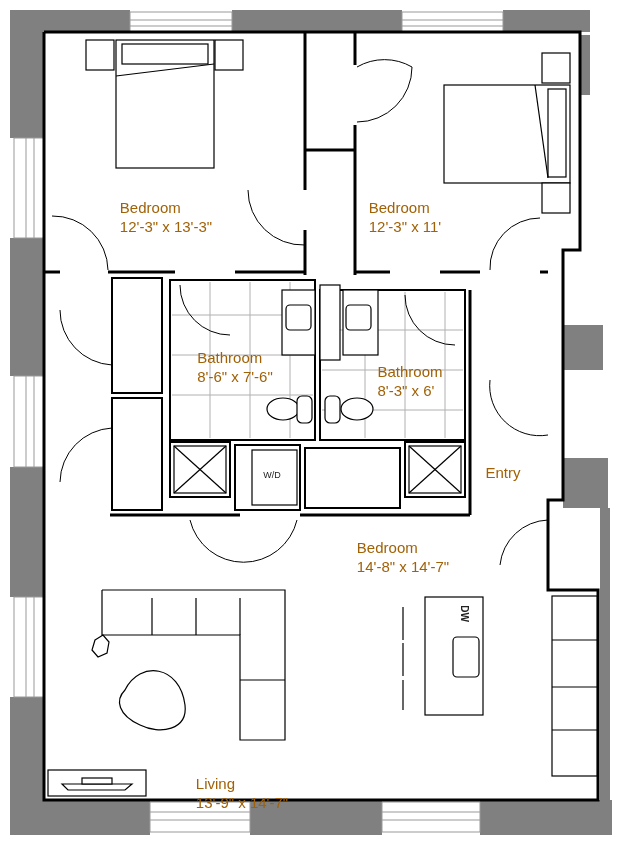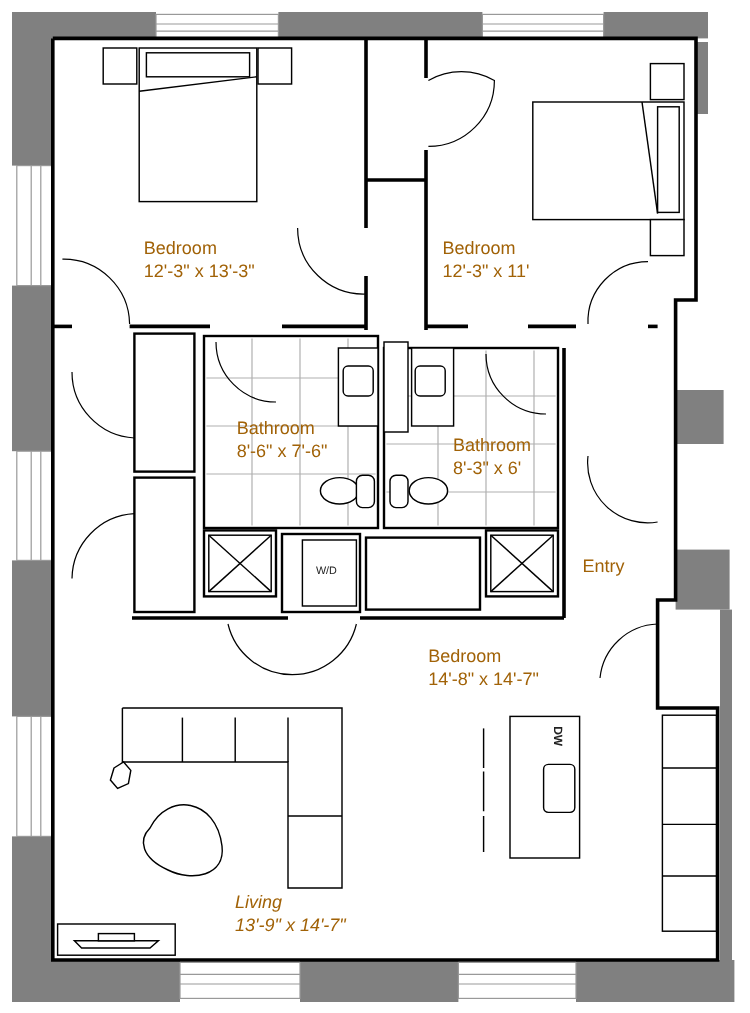--- a/index.html
+++ b/index.html
@@ -191,18 +191,18 @@
   <span class="n">Bathroom</span>
   <span class="d">8'-3" x 6'</span>
 </div>
 <div class="lbl" style="left:503px;top:463px;">
   <span class="n">Entry</span>
 </div>
 <div class="lbl" style="left:403px;top:538px;">
   <span class="n">Bedroom</span>
   <span class="d">14'-8" x 14'-7"</span>
 </div>
-<div class="lbl" style="left:242px;top:743px;font-style:italic;">
+<div class="lbl" style="left:242px;top:774px;">
   <span class="n">Living</span>
   <span class="d">13'-9" x 14'-7"</span>
 </div>
 <div class="wd" style="left:272px;top:470px;">W/D</div>
 <div class="dw" style="left:464px;top:608px;">DW</div>
 
 </body></html>

